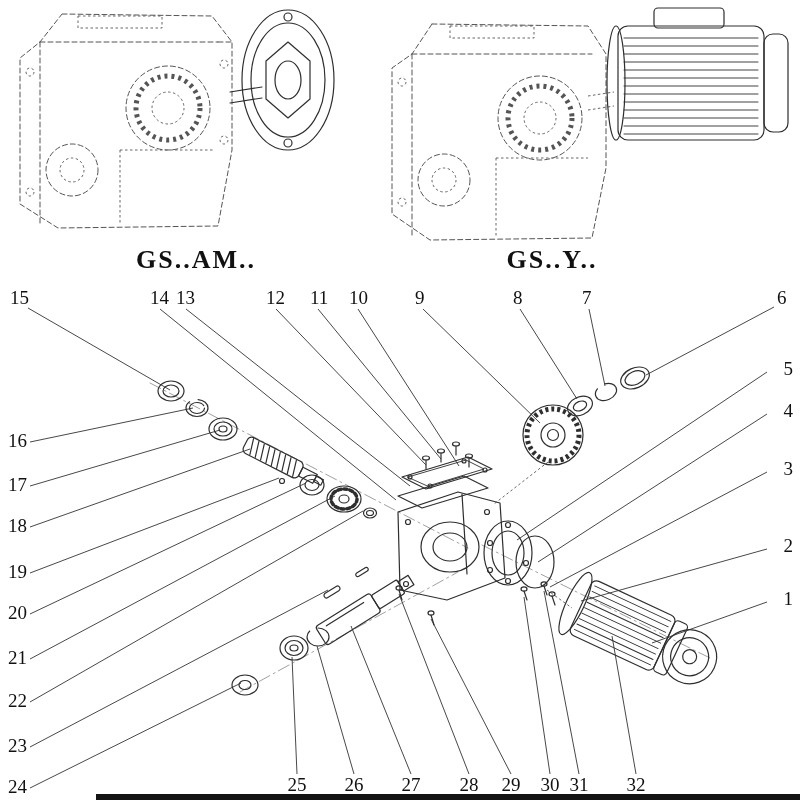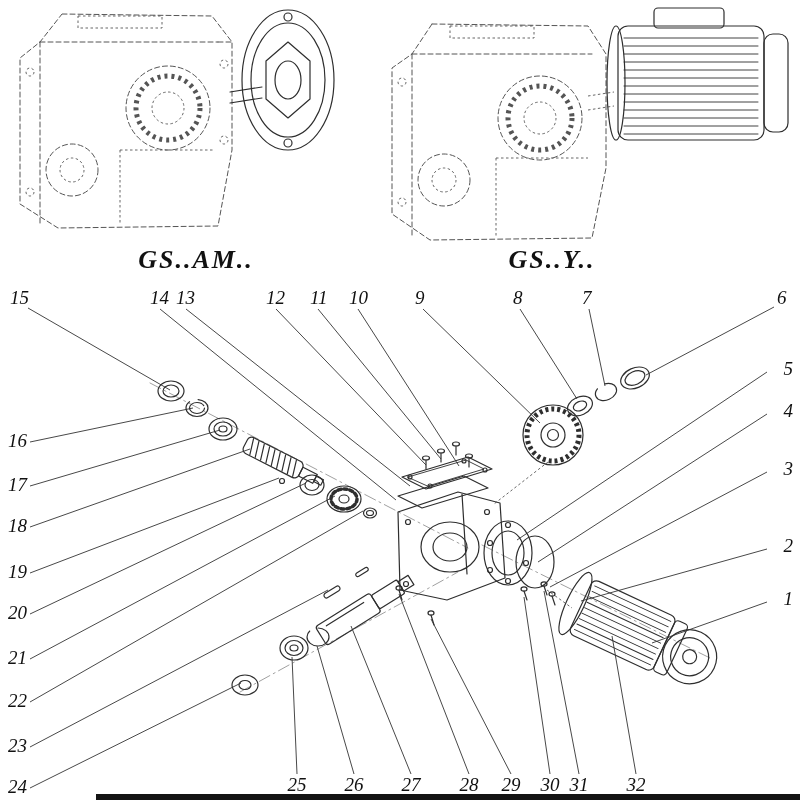--- a/index.html
+++ b/index.html
@@ -1,16 +1,16 @@
 <!DOCTYPE html>
 <html><head>
 <meta charset="utf-8">
 <style>
   html,body{margin:0;padding:0;background:#fff;}
-  .page{position:relative;width:800px;height:800px;background:#ffffff;overflow:hidden;font-style:italic;}
+  .page{position:relative;width:800px;height:800px;background:#ffffff;overflow:hidden;}
   svg{display:block;}
   svg text{font-family:"Liberation Serif", serif;fill:#111;}
   .callout{font-size:19px;}
   .variant{font-size:26px;font-weight:bold;letter-spacing:2px;}
   .ink,.dash,.cl,.thin{fill:none;stroke-linecap:round;stroke-linejoin:round;}
   .ink{stroke:#2e2e2e;stroke-width:1.2;}
   .thin{stroke:#2e2e2e;stroke-width:.9;}
   .dash{stroke:#555;stroke-width:1;stroke-dasharray:5 3;}
   .dash2{stroke:#555;stroke-width:.9;stroke-dasharray:2.5 2.5;fill:none;}
   .cl{stroke:#888;stroke-width:.8;stroke-dasharray:12 4 2 4;}

